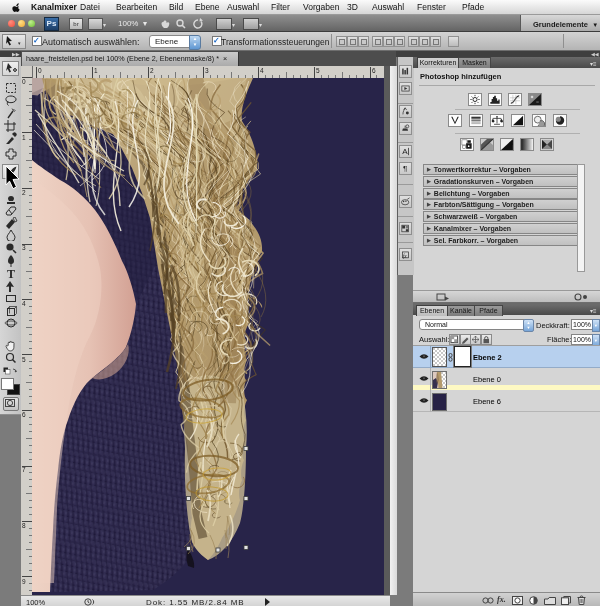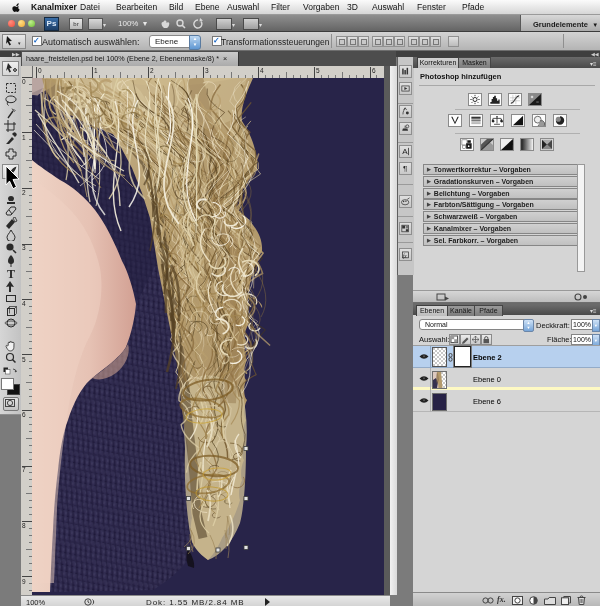--- a/index.html
+++ b/index.html
@@ -1075,21 +1075,21 @@
     </svg>
     <div class="abs" style="left:17px;top:0;width:1px;height:22px;background:#8fa7c4"></div>
     <div class="thumb checker" style="left:19px;top:1px;height:18px;border-color:#555"></div>
     <svg class="abs" style="left:34px;top:7px" width="7" height="9" viewBox="0 0 7 9">
       <rect x="2" y="0.5" width="3" height="3.6" rx="1.4" fill="none" stroke="#444"></rect>
       <rect x="2" y="4.6" width="3" height="3.6" rx="1.4" fill="none" stroke="#444"></rect>
     </svg>
     <div class="abs" style="left:41px;top:0px;width:15px;height:19px;background:#fff;border:1.5px solid #222;outline:1px solid #7d7d7d"></div>
     <div class="lname" style="font-weight:bold">Ebene 2</div>
   </div>
-<div class="lrow abs" style="top:368px;border-bottom:3px solid #fef9c3;box-sizing:border-box">
+<div class="lrow abs" style="top:368px;border-bottom:5px solid #fef9c3;box-sizing:border-box">
     <svg class="eye" width="11" height="8" viewBox="0 0 10 7">
       <path d="M0.5,3.5 Q5,-1.2 9.5,3.5 Q5,8.2 0.5,3.5Z" fill="#222"></path>
       <circle cx="5" cy="3.2" r="1" fill="#555"></circle>
     </svg>
     <div class="abs" style="left:17px;top:0;width:1px;height:22px;background:#b0b0b0"></div>
     <div class="thumb checker" style="left:19px;top:3px">
       <svg width="13" height="16" viewBox="0 0 13 16" style="position:absolute;left:0;top:0">
         <rect x="0" y="0" width="6" height="16" fill="#dcc9bf"></rect>
         <path d="M0,8 L3,6 5,10 4,16 0,16Z" fill="#35304f"></path>
         <path d="M4,0 h4 l1.5,16 h-4 Z" fill="#b49a6c"></path>

